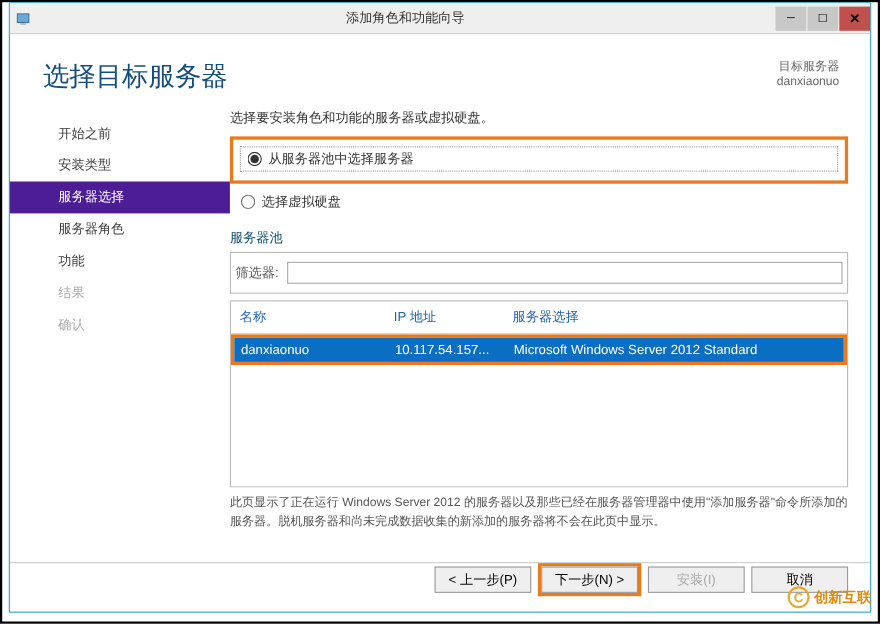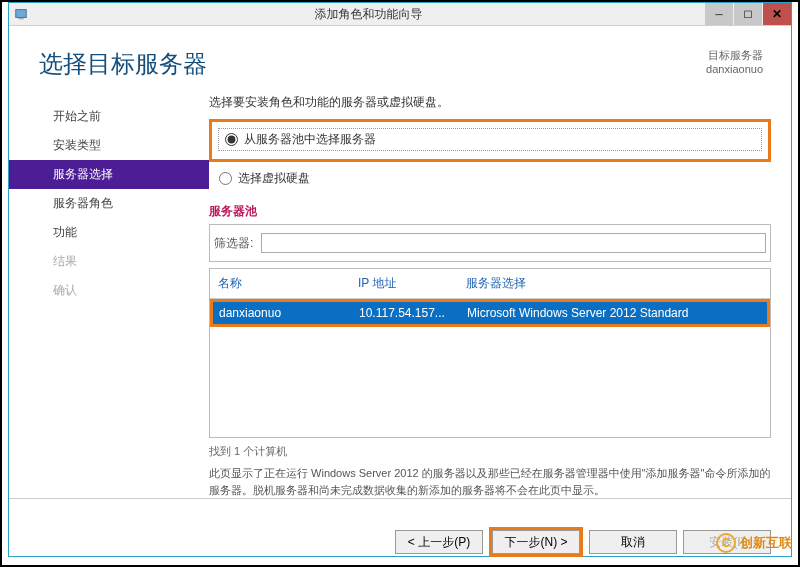--- a/index.html
+++ b/index.html
@@ -22,35 +22,35 @@
   .sidebar-item { padding: 6px 0 6px 44px; font-size: 12px; color: #404040; cursor: pointer; }
   .sidebar-item.active { background: #4c1d95; color: #fff; }
   .sidebar-item.disabled { color: #aaa; }
   .main { flex: 1; padding-right: 20px; display: flex; flex-direction: column; }
   .instruction { font-size: 12px; color: #333; margin-bottom: 8px; }
   .radio-group-box { border: 3px solid #eb7a1a; padding: 6px 6px 8px 6px; margin-bottom: 2px; }
   .radio-row { display: flex; align-items: center; padding: 2px 0; font-size: 12px; color: #333; }
   .radio-row input { margin: 0 6px 0 2px; accent-color: #333; }
   .radio-row.selected-border { border: 1px dotted #999; padding: 2px 4px; }
   .radio-row.below { padding-left: 8px; margin-top: 4px; }
-  .group-label { font-size: 12px; color: #be185d; margin: 14px 0 4px 0; font-weight: bold; }
+  .group-label { font-size: 12px; color: #0c4a6e; margin: 14px 0 4px 0; }
   .filter-box { border: 1px solid #bbb; padding: 8px 4px; display: flex; align-items: center; gap: 8px; }
   .filter-box label { font-size: 12px; color: #555; }
   .filter-box input { flex: 1; height: 20px; border: 1px solid #aaa; padding: 0 4px; font-size: 12px; }
   .table-wrap { border: 1px solid #bbb; margin-top: 6px; display: flex; flex-direction: column; }
   .table-header { display: flex; color: #1e62b2; font-size: 12px; padding: 6px 8px; border-bottom: 1px solid #ccc; }
   .col-name { width: 140px; }
   .col-ip { width: 108px; }
   .col-os { flex: 1; }
   .table-row-highlight { border: 3px solid #eb7a1a; }
   .table-row { display: flex; background: #0a6fc2; color: #fff; font-size: 12px; padding: 4px 6px; }
   .table-empty { flex: 1; min-height: 110px; background: #fff; }
   .count-text { font-size: 11px; color: #666; margin-top: 6px; }
   .desc-text { font-size: 11px; color: #555; margin-top: 6px; line-height: 1.5; }
-  .footer { border-top: 1px solid #ccc; padding: 28px 20px 14px 0; display: flex; justify-content: flex-end; gap: 6px; align-items: center; }
+  .footer { border-top: 1px solid #ccc; padding: 0 20px 14px 0; display: flex; justify-content: flex-end; gap: 6px; align-items: center; }
   .btn { min-width: 88px; height: 24px; border: 1px solid #999; background: #efefef; font-size: 12px; padding: 0 10px; display: flex; align-items: center; justify-content: center; cursor: pointer; }
   .btn.disabled { color: #aaa; }
   .btn-highlight { display: inline-block; border: 3px solid #eb7a1a; }
   .watermark { position: absolute; right: 6px; bottom: 12px; display: flex; align-items: center; gap: 4px; font-size: 13px; color: #e08a12; font-weight: bold; }
   .watermark-circle { width: 20px; height: 20px; border: 2px solid #e8a82f; border-radius: 50%; display: flex; align-items: center; justify-content: center; color: #e8a82f; font-weight: bold; font-size: 12px; }
 </style>
 </head>
 <body>
 
 <div class="outer-frame">
@@ -126,32 +126,31 @@
           <div class="table-row-highlight">
             <div class="table-row">
               <div class="col-name">danxiaonuo</div>
               <div class="col-ip">10.117.54.157...</div>
               <div class="col-os">Microsoft Windows Server 2012 Standard</div>
             </div>
           </div>
           <div class="table-empty"></div>
         </div>
 
-        <div class="count-text">找到 1 个计算机</div>
         <div class="desc-text">此页显示了正在运行 Windows Server 2012 的服务器以及那些已经在服务器管理器中使用"添加服务器"命令所添加的服务器。脱机服务器和尚未完成数据收集的新添加的服务器将不会在此页中显示。</div>
       </div>
     </div>
 
     <div class="footer">
       <div class="btn">&lt; 上一步(P)</div>
       <span class="btn-highlight">
         <div class="btn">下一步(N) &gt;</div>
       </span>
+      <div class="btn disabled">安装(I)</div>
       <div class="btn">取消</div>
-      <div class="btn disabled">安装(I)</div>
     </div>
 
   </div>
 
   <div class="watermark">
     <div class="watermark-circle">C</div>
     <span>创新互联</span>
   </div>
 </div>
 

